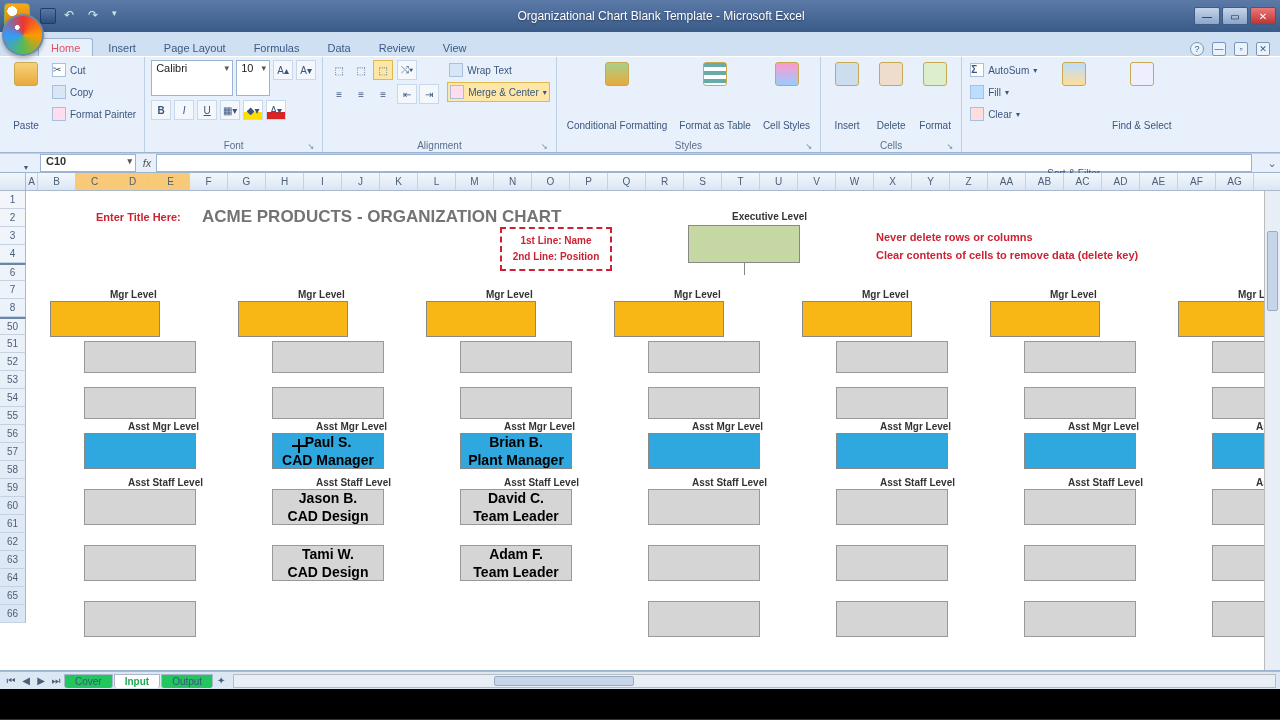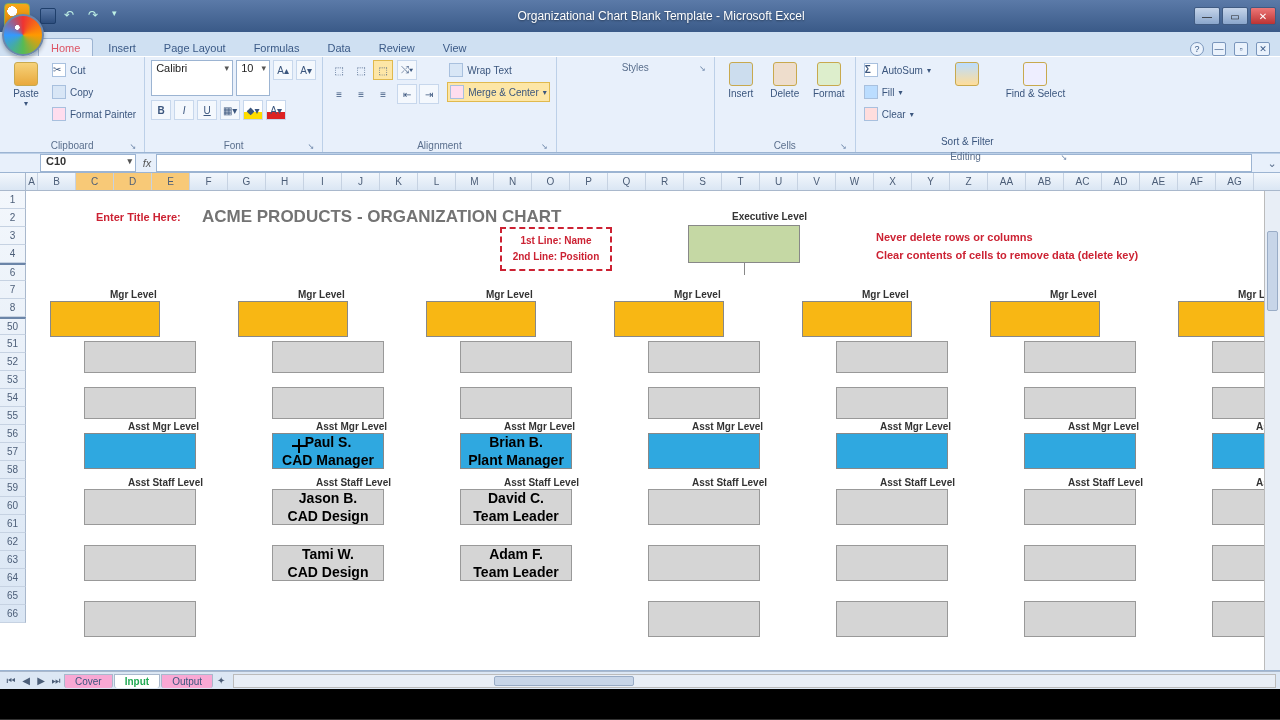--- a/index.html
+++ b/index.html
@@ -20,21 +20,21 @@
 .tab { padding:3px 12px 2px; font-size:11px; color:#3b5a87; cursor:default; border:1px solid transparent; border-bottom:none; border-radius:3px 3px 0 0;}
 .tab.active { background:#e8f0fb; border-color:#9cb4d2; color:#d56; }
 .tab-extras { margin-left:auto; display:flex; gap:8px; padding-right:10px; }
 .tab-extras span { width:14px; height:14px; border:1px solid #7a96bc; border-radius:50%; font-size:9px; display:flex; align-items:center; justify-content:center; color:#3b5a87; background:#eaf2fc;}
 
 .ribbon { display:flex; background:#e8f0fb; height:96px; border-top:1px solid #fff; }
 .group { border-right:1px solid #bcd0e8; padding:3px 6px 0; display:flex; flex-direction:column; position:relative; }
 .group-body { flex:1; display:flex; gap:4px; align-items:flex-start; }
 .group-label { font-size:10px; text-align:center; color:#5a6f8d; padding:2px 0 1px; position:relative;}
 .group-label::after { content:"↘"; position:absolute; right:2px; bottom:1px; font-size:8px; color:#6b85a8;}
-.bigbtn { display:flex; flex-direction:column; align-items:center; justify-content:center; font-size:10px; color:#3b567e; padding:2px 4px; min-width:40px; }
+.bigbtn { display:flex; flex-direction:column; align-items:center; justify-content:center; font-size:10px; color:#3b567e; padding:2px 4px; min-width:40px;gap:32px; }
 .bigbtn .ic { width:24px; height:24px; background:#fbe39b; border:1px solid #c8a94e; border-radius:3px; margin-bottom:2px;}
 .smallrow { display:flex; flex-direction:column; gap:2px; font-size:10px; color:#3b567e; }
 .smallrow div { display:flex; align-items:center; gap:4px; height:20px; padding:0 2px;}
 .smallrow .ic { width:14px; height:14px; background:#d8e6f6; border:1px solid #a8c0de; }
 .selectish { border:1px solid #9cb4d2; background:#fff; font-size:11px; height:36px; padding:1px 16px 1px 4px; position:relative; color:#222;}
 .selectish::after{content:"▾"; position:absolute; right:3px; top:2px; font-size:9px; color:#555;}
 .btngrid { display:grid; grid-template-columns:repeat(3,20px); grid-auto-rows:20px; gap:2px; }
 .btngrid div,.iconbtn{ width:20px;height:20px;border:1px solid transparent; display:flex;align-items:center;justify-content:center; font-size:10px; color:#3b567e;}
 .iconbtn{ border:1px solid #c7d7ec; background:#f4f8fd;}
 .merge-hl { background:#fde6a6 !important; border:1px solid #e0b94e !important; padding:0 4px; height:20px; display:flex; align-items:center; gap:4px; font-size:10px; color:#3b567e;}
@@ -68,21 +68,21 @@
 .cursor-cross{position:absolute;width:14px;height:14px;}
 .cursor-cross::before,.cursor-cross::after{content:"";position:absolute;background:#000;}
 .cursor-cross::before{left:6px;top:0;width:2px;height:14px;}
 .cursor-cross::after{top:6px;left:0;height:2px;width:14px;}
 .connector{position:absolute;background:#888;width:1px;}
 
 .vscroll{position:absolute;right:0;top:18px;bottom:0;width:16px;background:#e8eef6;border-left:1px solid #bbb;}
 .vscroll .thumb{position:absolute;left:2px;right:2px;top:40px;height:80px;background:#c7d5e8;border:1px solid #99acc6;border-radius:2px;}
 .tabs-bottom{height:18px;background:#dce7f4;display:flex;align-items:center;font-size:10px;border-top:1px solid #a9b8cc; padding-left:4px; gap:1px;}
 .navtri{width:14px;height:14px;display:flex;align-items:center;justify-content:center;color:#4c5e78;}
-.sheet-tab{padding:1px 10px;background:#f9a8d4;border:1px solid #a9b8cc;border-bottom:none;border-radius:0 0 3px 3px;color:#3b567e;}
+.sheet-tab{padding:1px 10px;background:#22c55e;border:1px solid #a9b8cc;border-bottom:none;border-radius:0 0 3px 3px;color:#3b567e;}
 .sheet-tab.active{background:#fff;font-weight:bold;color:#2a5;}
 .hscroll{flex:1;margin:0 4px;height:14px;background:#e8eef6;border:1px solid #bbb;position:relative;}
 .hscroll .thumb{position:absolute;left:260px;width:140px;top:1px;bottom:1px;background:#c7d5e8;border:1px solid #99acc6;border-radius:2px;}
 
 .blackbar{height:30px;background:#000;}
 </style>
 </head>
 <body>
 
 <div class="titlebar">
@@ -197,20 +197,34 @@
               <span>Merge &amp; Center</span>
               <span style="font-size:8px;">▾</span>
             </div>
       </div>
     </div>
     <div class="group-label">Alignment</div>
   </div>
 
 
   <div class="group" style="min-width:158px;">
+    <div class="group-body">
+      <div class="bigbtn">
+            <div class="ic" style="background:linear-gradient(#a8d08a,#e9a93d);"></div>
+            <span style="white-space:normal;text-align:center;">Conditional Formatting</span>
+          </div>
+      <div class="bigbtn">
+            <div class="ic" style="background:repeating-linear-gradient(#6aa 0 4px,#fff 4px 8px);"></div>
+            <span style="white-space:normal;text-align:center;">Format as Table</span>
+          </div>
+      <div class="bigbtn">
+            <div class="ic" style="background:linear-gradient(#f9c,#9cf);"></div>
+            <span style="white-space:normal;text-align:center;">Cell Styles</span>
+          </div>
+    </div>
     <div class="group-label">Styles</div>
   </div>
 
   <div class="group" style="min-width:122px;">
     <div class="group-body">
       <div class="bigbtn">
             <div class="ic" style="background:#cde;"></div>
             <span>Insert</span>
           </div>
       <div class="bigbtn">

